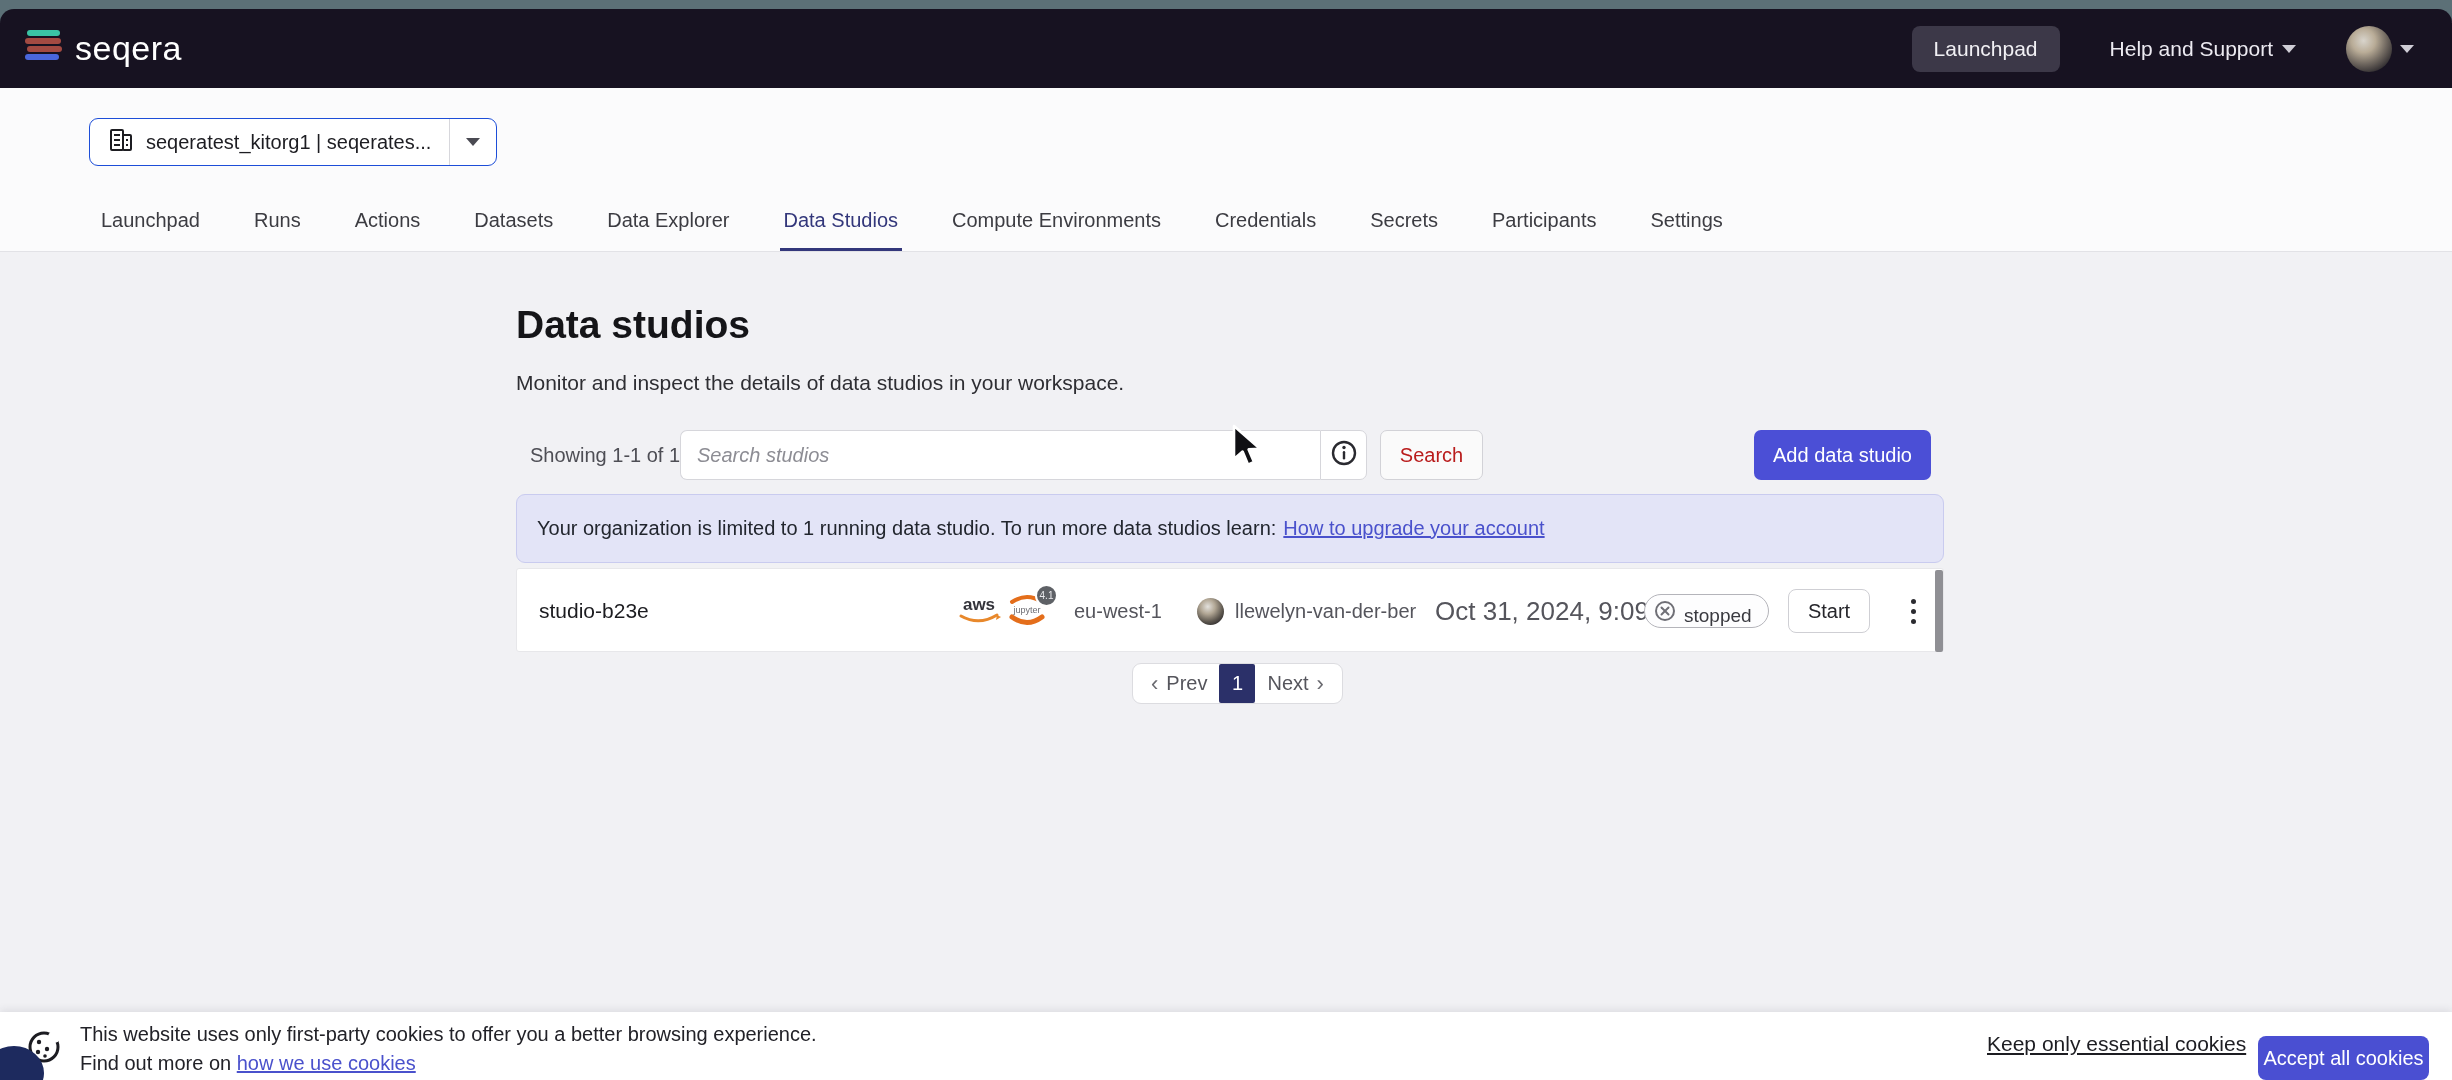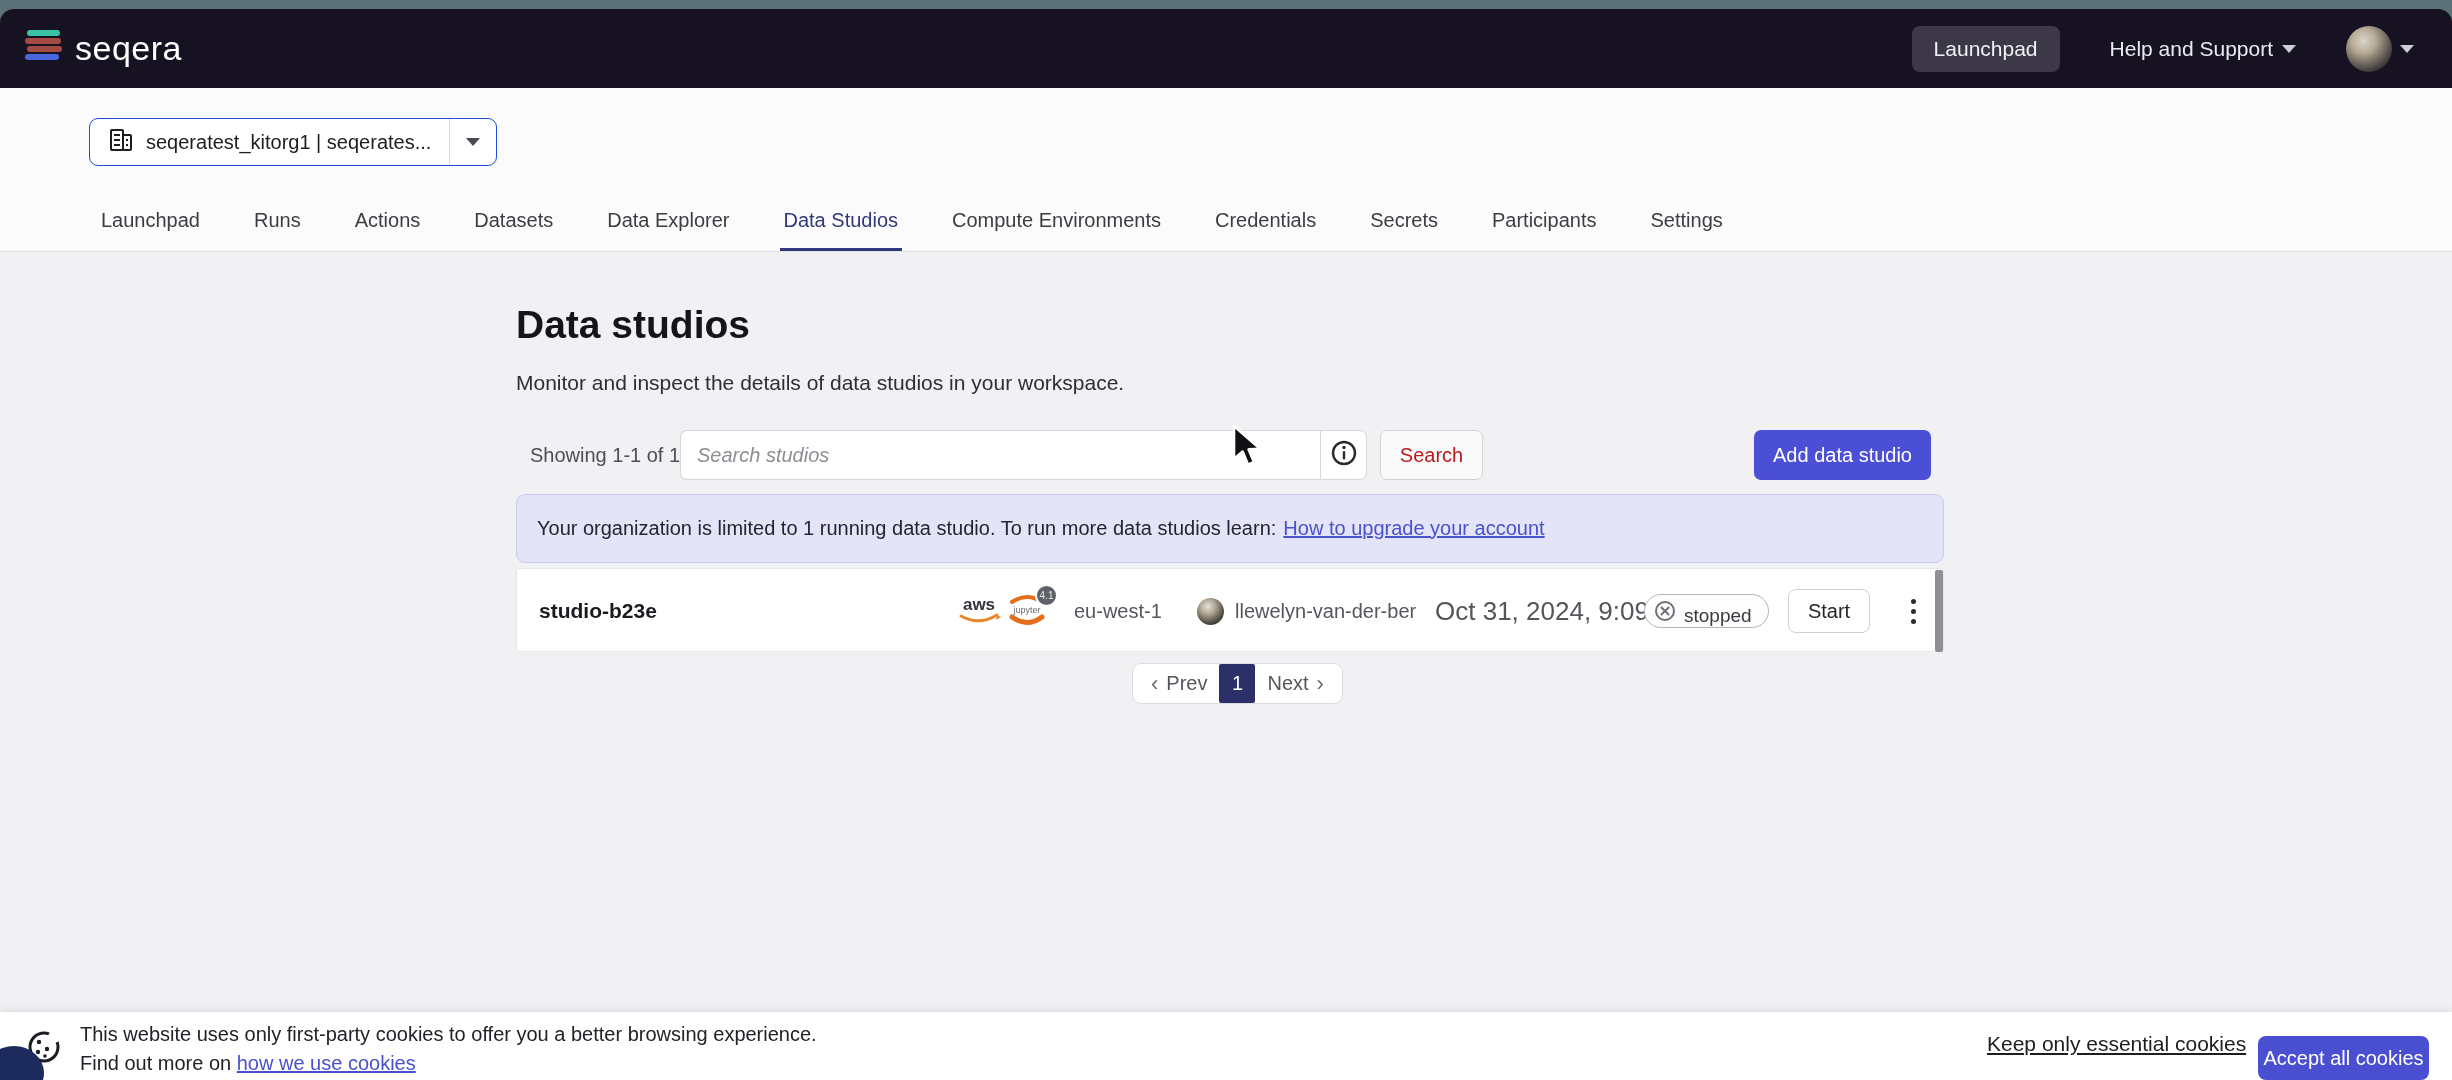--- a/index.html
+++ b/index.html
@@ -58,21 +58,21 @@
   
   .banner { position:absolute; left:516px; top:494px; width:1428px; height:69px; background:#e3e4f7;
             border:1px solid #c9cbef; border-radius:9px; display:flex; align-items:center; padding:0 20px;
             font-size:20px; color:#22262e; }
   .banner a { color:#4a51cc; text-decoration:underline; margin-left:7px; cursor:pointer; }
 
   
   .card { position:absolute; left:516px; top:568px; width:1428px; height:84px; background:#fff;
           border:1px solid #e7e7ea; border-radius:3px; }
   .cell { position:absolute; top:0; height:84px; display:flex; align-items:center; }
-  .studio-name { left:22px; font-size:21px; font-weight:700; color:#1c1c20; }
+  .studio-name { left:22px; font-size:21px; font-weight:400; color:#1c1c20; }
   .region { left:557px; font-size:20px; color:#55555c; }
   .owner-avatar { left:680px; }
   .owner-avatar .mini-avatar { width:27px; height:27px; border-radius:50%;
       background:radial-gradient(circle at 40% 32%, #e3e1dd 0%, #b2a795 30%, #5c564e 62%, #1d1c20 90%); }
   .owner { left:718px; font-size:20px; color:#55555c; }
   .row-date { left:909px; font-size:26px; color:#55555c;margin-left:9px; }
   .status-pill { left:1127px; }
   .pill { display:flex; align-items:flex-end; gap:8px; height:34px; padding:0 16px 0 9px; border:1.5px solid #b4b4ba;
           border-radius:18px; background:#fdfdfe; font-size:19px; color:#3a3a40; }
   .start-cell { left:1271px; }

